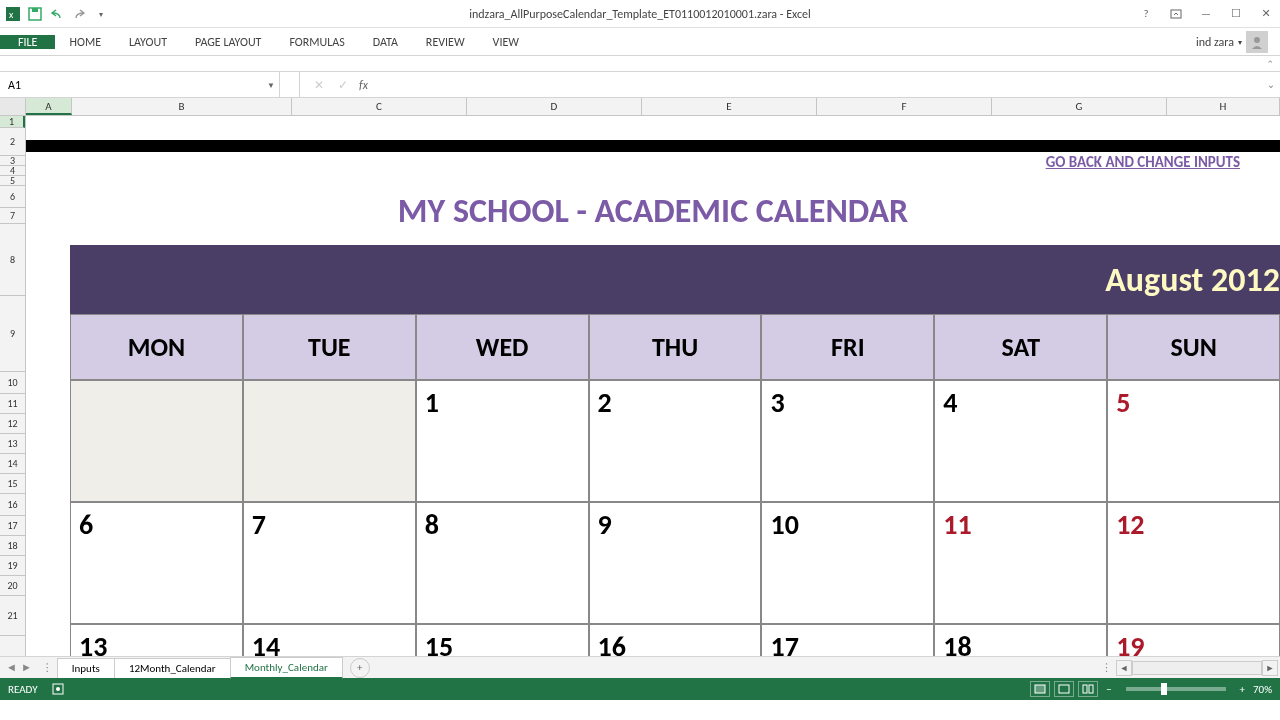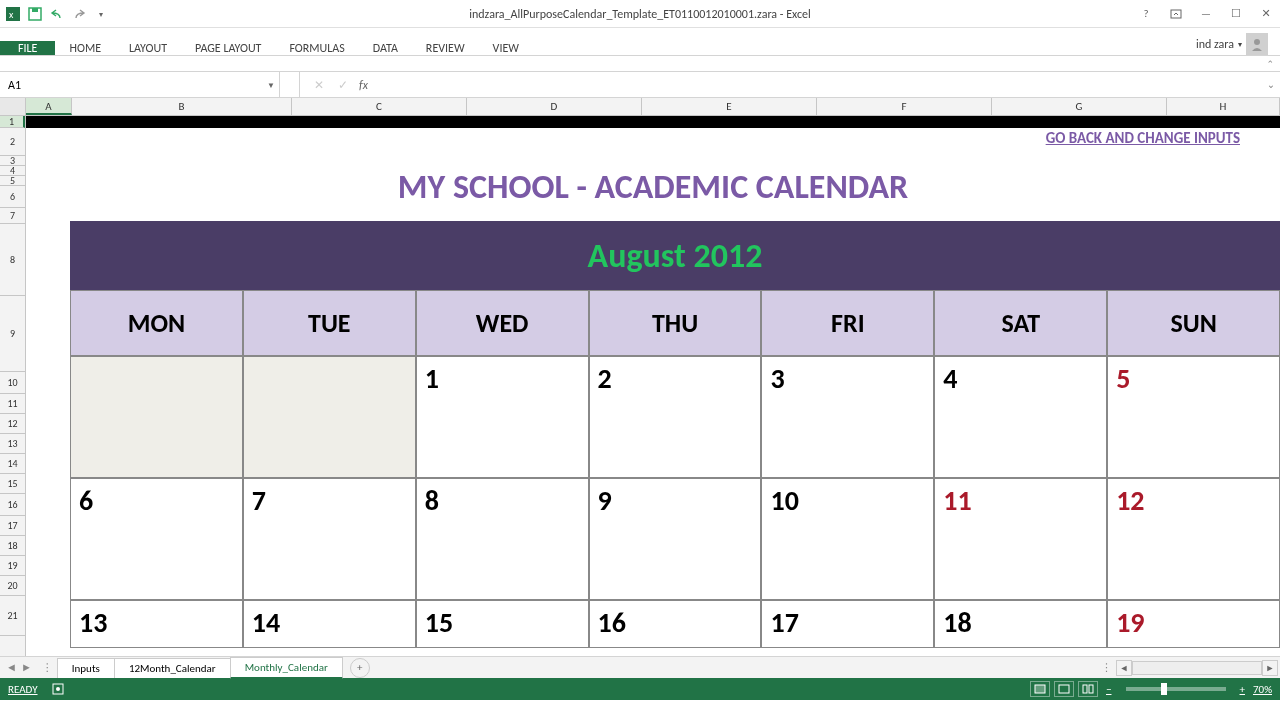--- a/index.html
+++ b/index.html
@@ -7,21 +7,21 @@
 
 
 .titlebar { height: 28px; background: #fff; display: flex; align-items: center; position: relative; border-bottom: 1px solid #e0e0e0; }
 .qat { display: flex; align-items: center; gap: 4px; padding-left: 4px; }
 .qat-icon { width: 18px; height: 18px; display: flex; align-items: center; justify-content: center; cursor: pointer; }
 .titlebar-center { position: absolute; left: 50%; transform: translateX(-50%); font-size: 12px; color: #444; }
 .titlebar-right { margin-left: auto; display: flex; align-items: center; gap: 6px; padding-right: 2px; }
 .win-btn { width: 24px; height: 20px; display: flex; align-items: center; justify-content: center; font-size: 11px; color: #666; cursor: pointer; }
 
 
-.ribbon-tabs { height: 28px; background: #fff; display: flex; align-items: flex-end; border-bottom: 1px solid #d4d4d4; }
+.ribbon-tabs { height: 28px; background: #fff; display: flex; align-items: center; border-bottom: 1px solid #d4d4d4; }
 .file-tab { background: #217346; color: #fff; padding: 0 18px; display: flex; align-items: center; font-size: 12px; cursor: pointer; }
 .tab { padding: 0 14px; display: flex; align-items: center; font-size: 12px; color: #444; cursor: pointer; }
 .ribbon-right { margin-left: auto; display: flex; align-items: center; padding-right: 12px; gap: 4px; font-size: 12px; color: #444; }
 .avatar { width: 22px; height: 22px; background: #d0d0d0; display:flex; align-items:center; justify-content:center; }
 
 
 .ribbon-collapse { height: 16px; border-bottom: 1px solid #d4d4d4; display:flex; justify-content:flex-end; align-items:center; padding-right:6px; gap:8px; }
 
 
 .formula-row { height: 26px; background: #fff; display: flex; align-items: stretch; border-bottom: 1px solid #d4d4d4; gap: 19px; }
@@ -36,30 +36,30 @@
 
 .grid-wrap { display: flex; height: 606px; }
 .col-headers { height: 18px; background: #f3f3f3; display: flex; border-bottom: 1px solid #c6c6c6; }
 .select-all { width: 26px; border-right: 1px solid #c6c6c6; background:#e8e8e8; }
 .colh { border-right: 1px solid #c6c6c6; text-align: center; font-size: 11px; color: #333; line-height: 18px; background:#f3f3f3; }
 .colh.active { background:#d6e8d6; border-bottom:2px solid #217346; }
 .row-headers { width: 26px; background: #f3f3f3; display: flex; flex-direction: column; border-right: 1px solid #c6c6c6; }
 .rowh { border-bottom: 1px solid #c6c6c6; text-align: center; font-size: 10px; color: #333; background:#f3f3f3; display:flex; align-items:center; justify-content:center; }
 .rowh.active { background:#d6e8d6; border-right:2px solid #217346; }
 
-.sheet { flex:1; position:relative; overflow:hidden; }
+.sheet { flex:1; position:relative; overflow:hidden;margin-top:24px; }
 
 
 .calendar-area { position: relative; width: 1254px; }
 
 .black-band { height: 12px; background: #000; }
 .goback-row { height: 28px; text-align: right; padding-right: 40px; }
 .goback-row a { color: #7b5aa6; font-size: 15px; font-weight: bold; text-decoration: underline; cursor: pointer; }
 .cal-title { text-align: center; font-size: 34px; font-weight: bold; color: #7b5aa6; padding: 10px 0 14px; font-family: Calibri, sans-serif; }
-.month-header { background: #4a3d66; color: #22c55e; text-align: center; font-size: 34px; font-weight: bold; padding: 14px 0; margin-left:44px; }
+.month-header { background: #4a3d66; color: #fef9c3; text-align: right; font-size: 34px; font-weight: bold; padding: 14px 0; margin-left:44px; }
 .day-headers { display: flex; margin-left:44px; }
 .dayh { flex: 1; background: #d4cce5; border: 1px solid #888; text-align: center; font-size: 26px; font-weight: bold; padding: 16px 0; font-family: Calibri, sans-serif; }
 .cal-grid { display: flex; flex-direction: column; margin-left:44px; }
 .cal-row { display: flex; height: 122px; }
 .cal-cell { flex: 1; border: 1px solid #888; padding: 4px 8px; font-size: 28px; font-weight: bold; font-family: Calibri, sans-serif; position:relative; }
 .cal-cell.blank { background: #efeee8; }
 .cal-cell.weekend { color: #aa1a2a; }
 
 
 .active-cell { position:absolute; border:2px solid #217346; pointer-events:none; }
@@ -69,21 +69,21 @@
 .st-nav { padding: 0 6px; color: #888; cursor: pointer; display:flex; gap:4px; }
 .st-dots { padding:0 4px; color:#888; }
 .sheet-tab { padding: 3px 14px; border: 1px solid #ccc; border-bottom:none; background: #fff; cursor: pointer; margin-right:-1px; }
 .sheet-tab.active { background: #fff; border-bottom: 2px solid #217346; font-weight: normal; color:#217346; }
 .add-sheet { width: 20px; height: 20px; border: 1px solid #ccc; border-radius: 50%; text-align: center; line-height: 17px; margin-left: 8px; cursor: pointer; color:#666; }
 .hscroll { margin-left:auto; display:flex; align-items:center; padding-right:2px; }
 .hscroll-track { width:130px; height:14px; border:1px solid #ccc; background:#eee; margin:0 0px; }
 .hscroll-btn { width:16px; height:16px; border:1px solid #ccc; display:flex; align-items:center; justify-content:center; font-size:9px; color:#666; cursor:pointer; }
 
 
-.statusbar { height: 22px; background: #217346; color: #fff; display: flex; align-items: center; font-size: 11px; padding: 0 8px; text-decoration: underline; }
+.statusbar { height: 22px; background: #217346; color: #fff; display: flex; align-items: center; font-size: 11px; padding: 0 8px; }
 .sb-right { margin-left: auto; display: flex; align-items: center; gap: 4px; }
 .view-btn { width: 20px; height: 16px; border: 1px solid rgba(255,255,255,.4); display:flex; align-items:center; justify-content:center; cursor:pointer; }
 .zoom-slider { width: 100px; height: 4px; background: rgba(255,255,255,.4); position: relative; margin: 0 6px; }
 .zoom-thumb { width: 6px; height: 12px; background: #fff; position: absolute; top: -4px; left: 35px; }
 .zoom-btn { cursor:pointer; padding:0 4px; }
 
 svg { display:block; }
 </style>
 </head>
 <body>

